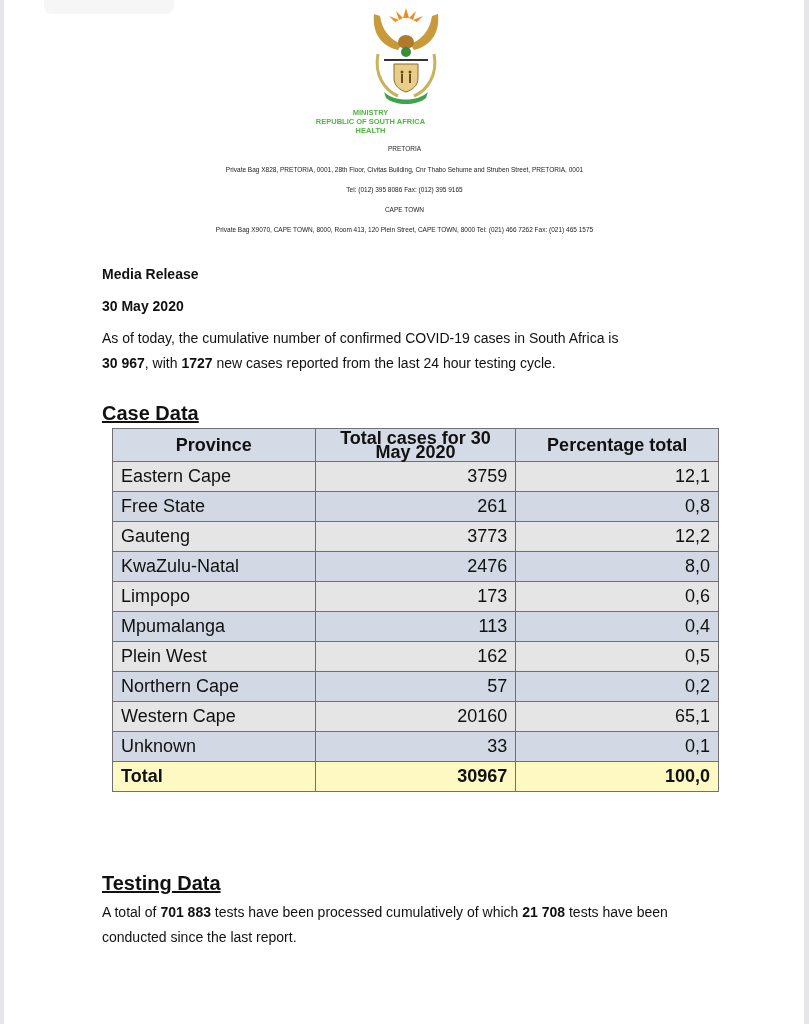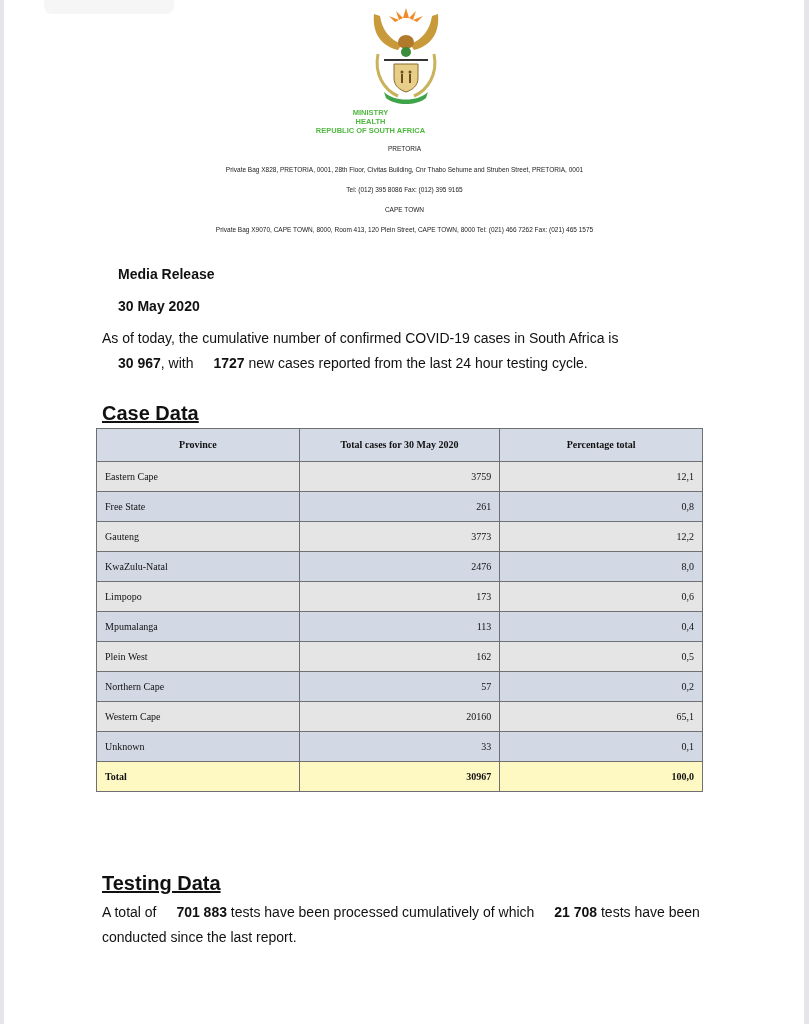--- a/index.html
+++ b/index.html
@@ -16,28 +16,27 @@
     .top-pill { position: absolute; left: 44px; top: -10px; width: 130px; height: 24px; border-radius: 8px; background: #f6f6f6; }
 
     .crest { position: absolute; left: 368px; top: 4px; width: 76px; height: 104px; }
     .ministry {
       position: absolute; left: 0; width: 741px; top: 108px;
       text-align: center; color: #4fb83f; font-weight: bold; font-size: 7.5px; line-height: 9px;
     }
     .addr { position: absolute; left: 0; width: 809px; text-align: center; font-size: 6.5px; color: #222; }
 
     .body-text { position: absolute; left: 102px; font-size: 14px; color: #111; }
-    .bold { font-weight: bold; margin-left: 16px; }
+    .bold { font-weight: bold; }
     .heading-ul { font-weight: bold; text-decoration: underline; font-size: 20px; }
 
     table.cases {
-      position: absolute; left: 96px; top: 428px;
+      position: absolute; left: 112px; top: 428px;
       width: 607px; border-collapse: collapse;
-      font-size: 10px;
-      font-family: Liberation Serif, serif;
+      font-size: 18px;
     }
     table.cases th, table.cases td {
       border: 1px solid #6f6f74;
       padding: 0 8px;
       height: 29px;
     }
     table.cases th {
       background: #d4dae6; font-weight: bold; text-align: center; height: 32px; line-height: 14px;
     }
     table.cases td.num { text-align: right; }
@@ -81,22 +80,22 @@
       <rect x="33" y="70" width="2" height="9"></rect>
     <circle cx="42" cy="68" r="1.5"></circle>
       <rect x="41" y="70" width="2" height="9"></rect>
   </g>
 
   <path d="M16,88 C26,98 50,98 60,88 L58,94 C48,102 28,102 18,94 Z" fill="#3fa34a"></path>
 </svg>
 
 <div class="ministry">
   <div>MINISTRY</div>
+  <div>REPUBLIC OF SOUTH AFRICA</div>
   <div>HEALTH</div>
-  <div>REPUBLIC OF SOUTH AFRICA</div>
 </div>
 
 <div class="addr" style="top:145px;">PRETORIA</div>
 <div class="addr" style="top:166px;">Private Bag X828, PRETORIA, 0001, 28th Floor, Civitas Building, Cnr Thabo Sehume and Struben Street, PRETORIA, 0001</div>
 <div class="addr" style="top:186px;">Tel: (012) 395 8086 Fax: (012) 395 9165</div>
 <div class="addr" style="top:206px;">CAPE TOWN</div>
 <div class="addr" style="top:226px;">Private Bag X9070, CAPE TOWN, 8000, Room 413, 120 Plein Street, CAPE TOWN, 8000 Tel: (021) 466 7262 Fax: (021) 465 1575</div>
 
 <div class="body-text bold" style="top:266px;">Media Release</div>
 <div class="body-text bold" style="top:298px;">30 May 2020</div>

